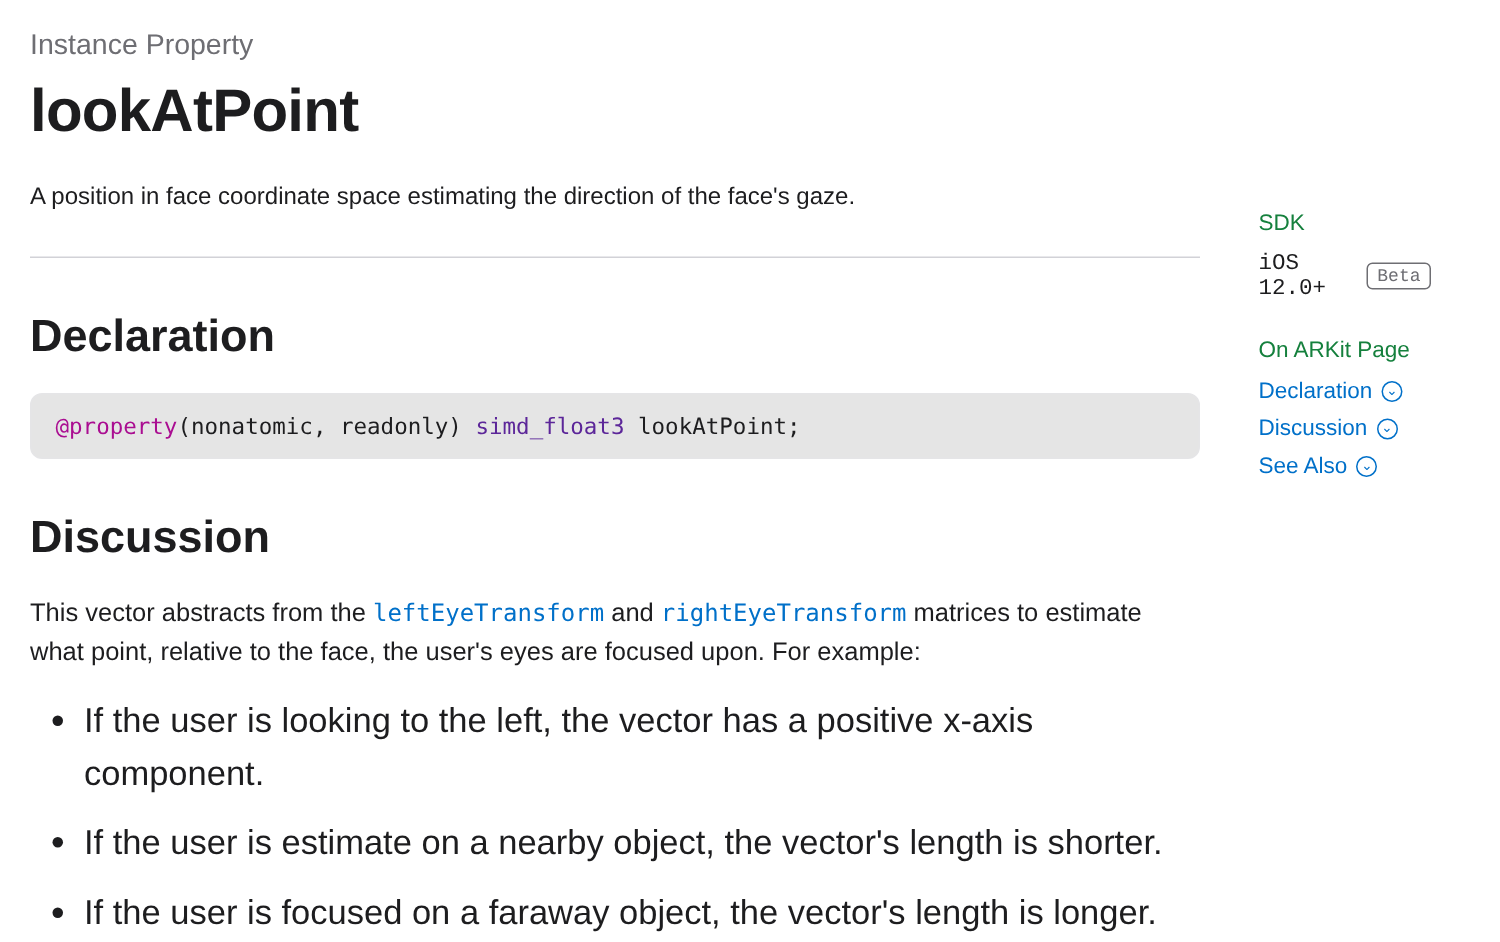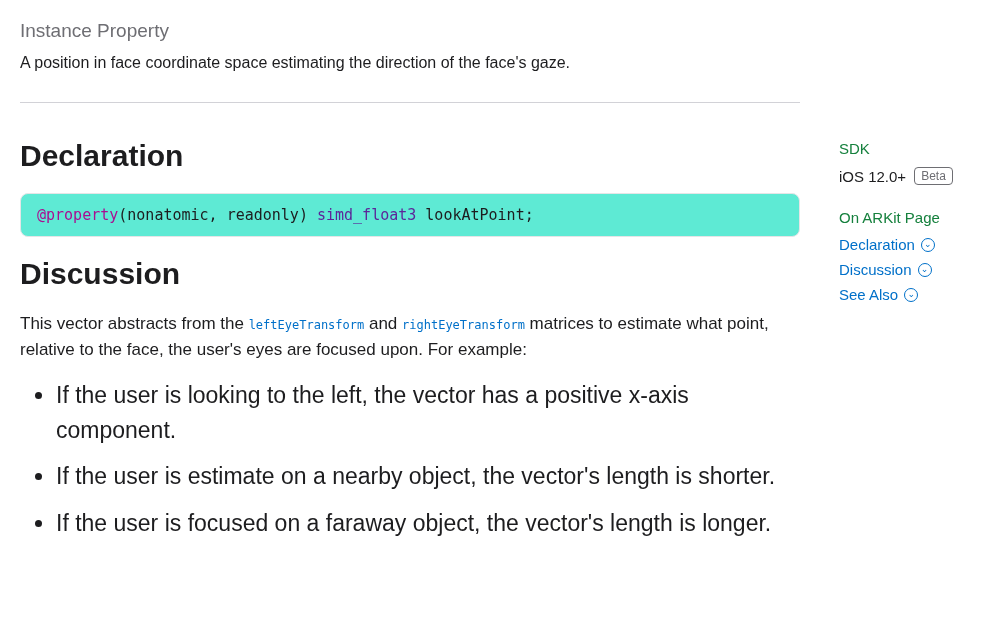--- a/index.html
+++ b/index.html
@@ -49,39 +49,39 @@
       border: none;
       border-top: 1px solid #d2d2d7;
       margin-bottom: 36px;
     }
     .section-heading {
       font-size: 30px;
       font-weight: 700;
       margin-bottom: 20px;
     }
     .code-block {
-      background: #5eead4;
+      background: #e5e5e5;
       border: 1px solid #e5e5e7;
       border-radius: 8px;
       padding: 12px 16px;
       font-family: "SF Mono", Menlo, Monaco, Consolas, monospace;
       font-size: 15px;
-      margin-bottom: 20px;
+      margin-bottom: 36px;
     }
     .code-block .kw { color: #aa0d91; }
     .code-block .typ { color: #5c2699; }
     .discussion-text {
       font-size: 17px;
       line-height: 1.5;
       margin-bottom: 16px;
     }
     .discussion-text .code-link {
       font-family: "SF Mono", Menlo, Monaco, Consolas, monospace;
       color: #0070c9;
-      font-size: 12px;
+      font-size: 16px;
     }
     ul.bullets {
       list-style: disc;
       padding-left: 36px;
     }
     ul.bullets li {
       font-size: 23px;
       line-height: 1.5;
       margin-bottom: 12px;
     }
@@ -91,20 +91,21 @@
     .sidebar-label {
       font-size: 15px;
       color: #15803d;
       margin-bottom: 10px;
     }
     .sidebar-row {
       display: flex;
       align-items: center;
       gap: 8px;
       margin-bottom: 8px;
+      font-family: Liberation Mono, monospace;
     }
     .sidebar-value {
       font-size: 15px;
       color: #1d1d1f;
     }
     .beta-badge {
       border: 1px solid #6e6e73;
       border-radius: 4px;
       padding: 1px 6px;
       font-size: 12px;
@@ -133,20 +134,21 @@
       line-height: 1;
       color: #0070c9;
     }
   </style>
 </head>
 <body>
 
 <div class="container">
   <div class="main">
     <div class="eyebrow">Instance Property</div>
+    <h1 class="title">lookAtPoint</h1>
     <p class="summary">A position in face coordinate space estimating the direction of the face's gaze.</p>
     <hr>
 
     <h2 class="section-heading">Declaration</h2>
     <div class="code-block">
       <span class="kw">@property</span><span>(nonatomic, readonly) </span><span class="typ">simd_float3</span><span> lookAtPoint;</span>
     </div>
 
     <h2 class="section-heading">Discussion</h2>
     <p class="discussion-text">

